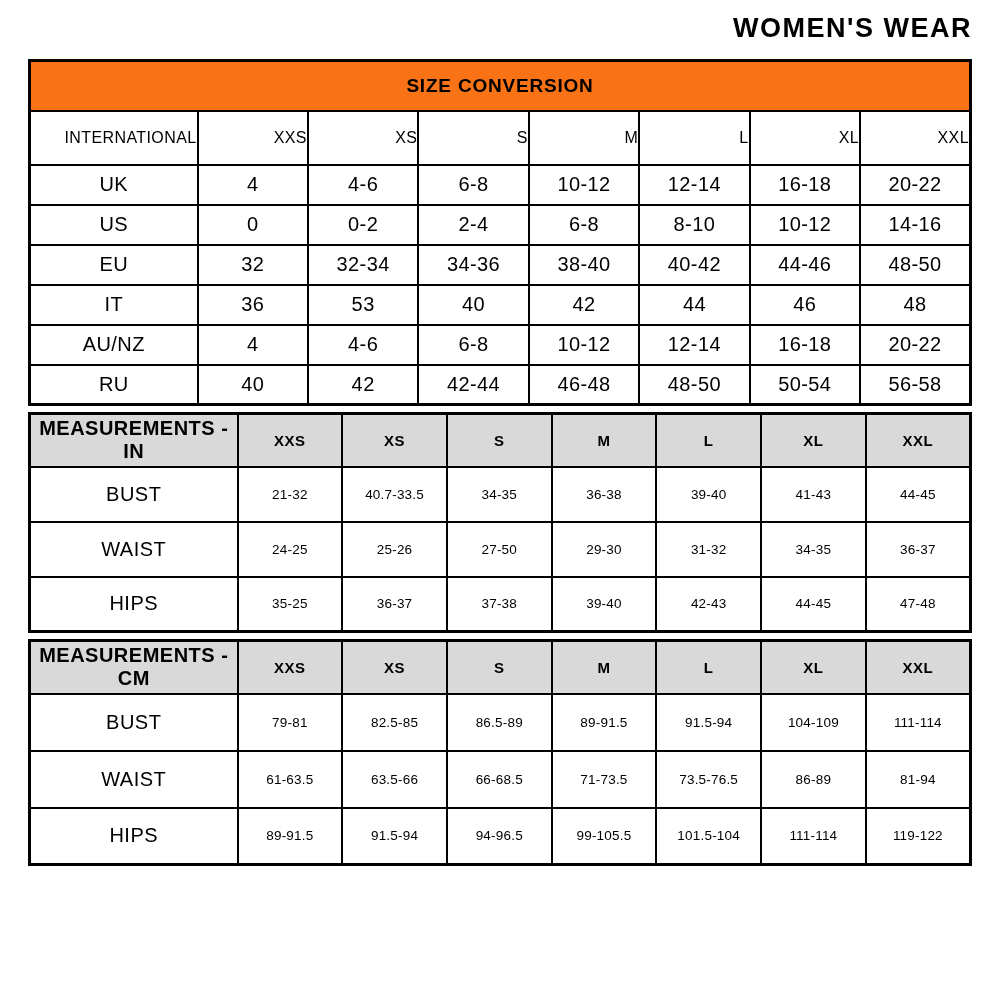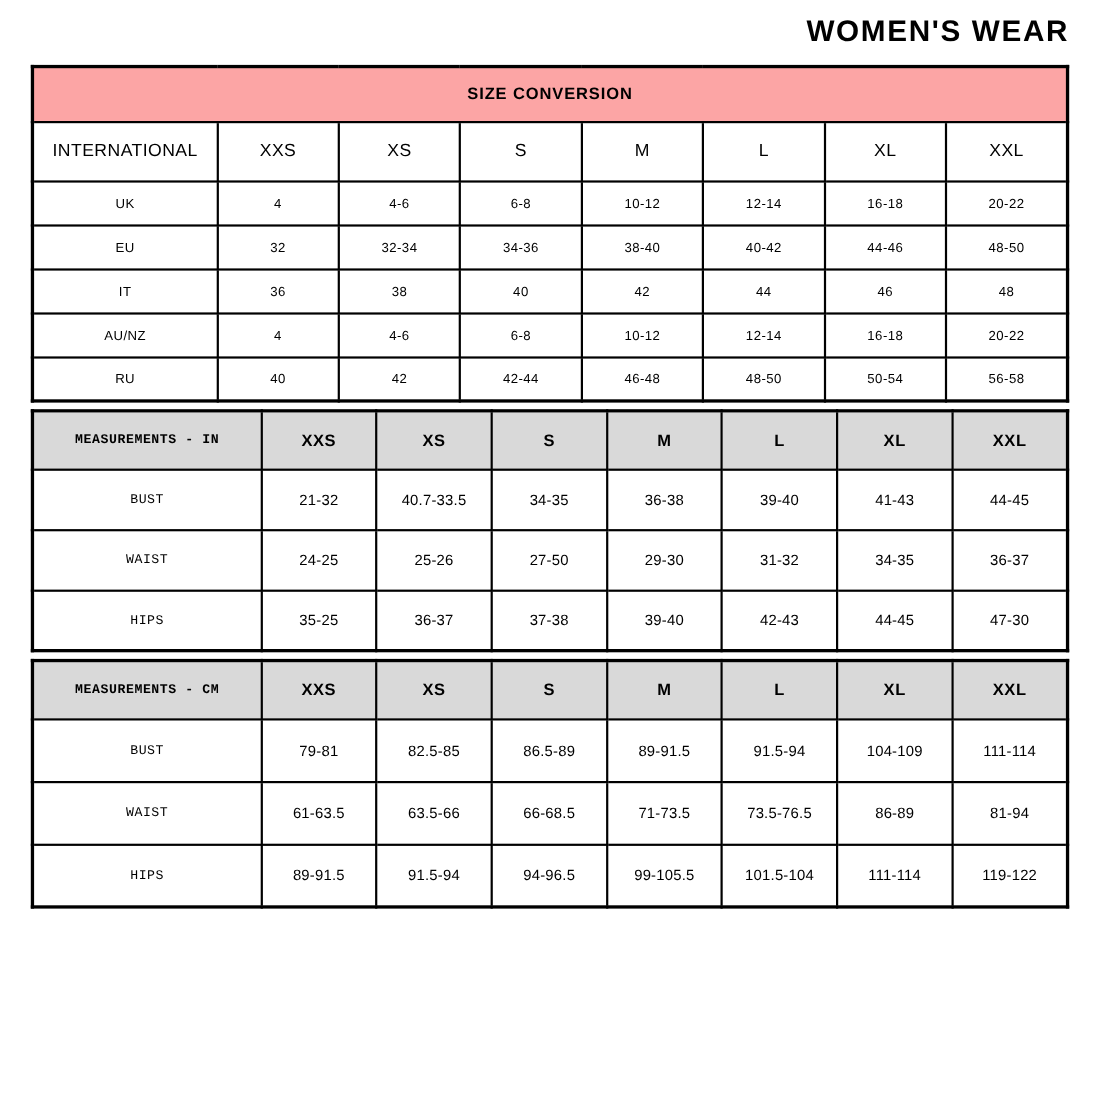--- a/index.html
+++ b/index.html
@@ -30,36 +30,36 @@
   }
   td {
     border: 2px solid #000;
     text-align: center;
     vertical-align: middle;
     overflow: hidden;
   }
   
   .t1 .caption-cell {
     height: 50px;
-    background: #fca5a5;
+    background: #f97316;
     font-weight: bold;
-    font-size: 15px;
+    font-size: 19px;
     letter-spacing: 0.8px;
   }
-  .t1 .head-row td { height: 54px; font-size: 16px; letter-spacing: 0.4px; }
-  .t1 tbody td { height: 40px; font-size: 12px; letter-spacing: 0.4px; }
+  .t1 .head-row td { height: 54px; font-size: 16px; letter-spacing: 0.4px; text-align: right; }
+  .t1 tbody td { height: 40px; font-size: 20px; letter-spacing: 0.4px; }
   
   .m-table .head-row td {
     height: 53px;
     background: #d9d9d9;
     font-weight: bold;
     font-size: 15px;
     letter-spacing: 0.5px;
   }
-  .m-table tbody .label-col { font-size: 12px; letter-spacing: 0.5px; font-family: Liberation Mono, monospace; }
+  .m-table tbody .label-col { font-size: 20px; letter-spacing: 0.5px; }
   .m-table tbody .value-cell { font-size: 13.5px; letter-spacing: 0.2px; }
   .t2 tbody td { height: 55px; }
   .t3 tbody td { height: 57px; }
 </style>
 </head>
 <body>
 
 <div class="page">
 
   <h1 class="page-title">WOMEN'S WEAR</h1>
@@ -95,33 +95,43 @@
           <td class="label-col">UK</td>
           <td class="value-cell">4</td>
           <td class="value-cell">4-6</td>
           <td class="value-cell">6-8</td>
           <td class="value-cell">10-12</td>
           <td class="value-cell">12-14</td>
           <td class="value-cell">16-18</td>
           <td class="value-cell">20-22</td>
         </tr>
         <tr>
+          <td class="label-col">US</td>
+          <td class="value-cell">0</td>
+          <td class="value-cell">0-2</td>
+          <td class="value-cell">2-4</td>
+          <td class="value-cell">6-8</td>
+          <td class="value-cell">8-10</td>
+          <td class="value-cell">10-12</td>
+          <td class="value-cell">14-16</td>
+        </tr>
+        <tr>
           <td class="label-col">EU</td>
           <td class="value-cell">32</td>
           <td class="value-cell">32-34</td>
           <td class="value-cell">34-36</td>
           <td class="value-cell">38-40</td>
           <td class="value-cell">40-42</td>
           <td class="value-cell">44-46</td>
           <td class="value-cell">48-50</td>
         </tr>
         <tr>
           <td class="label-col">IT</td>
           <td class="value-cell">36</td>
-          <td class="value-cell">38</td>
+          <td class="value-cell">53</td>
           <td class="value-cell">40</td>
           <td class="value-cell">42</td>
           <td class="value-cell">44</td>
           <td class="value-cell">46</td>
           <td class="value-cell">48</td>
         </tr>
         <tr>
           <td class="label-col">AU/NZ</td>
           <td class="value-cell">4</td>
           <td class="value-cell">4-6</td>
@@ -189,21 +199,21 @@
           <td class="value-cell">36-37</td>
         </tr>
         <tr>
           <td class="label-col">HIPS</td>
           <td class="value-cell">35-25</td>
           <td class="value-cell">36-37</td>
           <td class="value-cell">37-38</td>
           <td class="value-cell">39-40</td>
           <td class="value-cell">42-43</td>
           <td class="value-cell">44-45</td>
-          <td class="value-cell">47-30</td>
+          <td class="value-cell">47-48</td>
         </tr>
       </tbody>
   </table>
 
   <table class="m-table t3">
     <colgroup>
       <col style="width:208px">
       <col>
         <col>
         <col>

